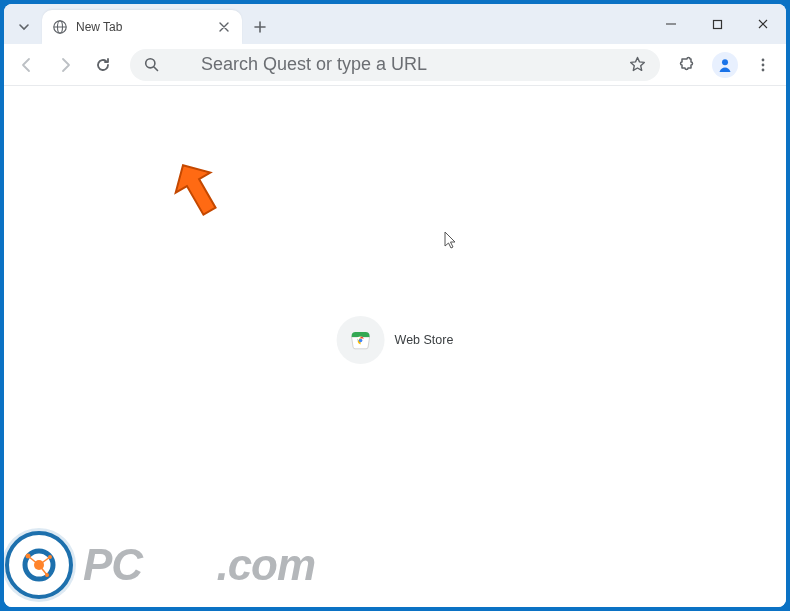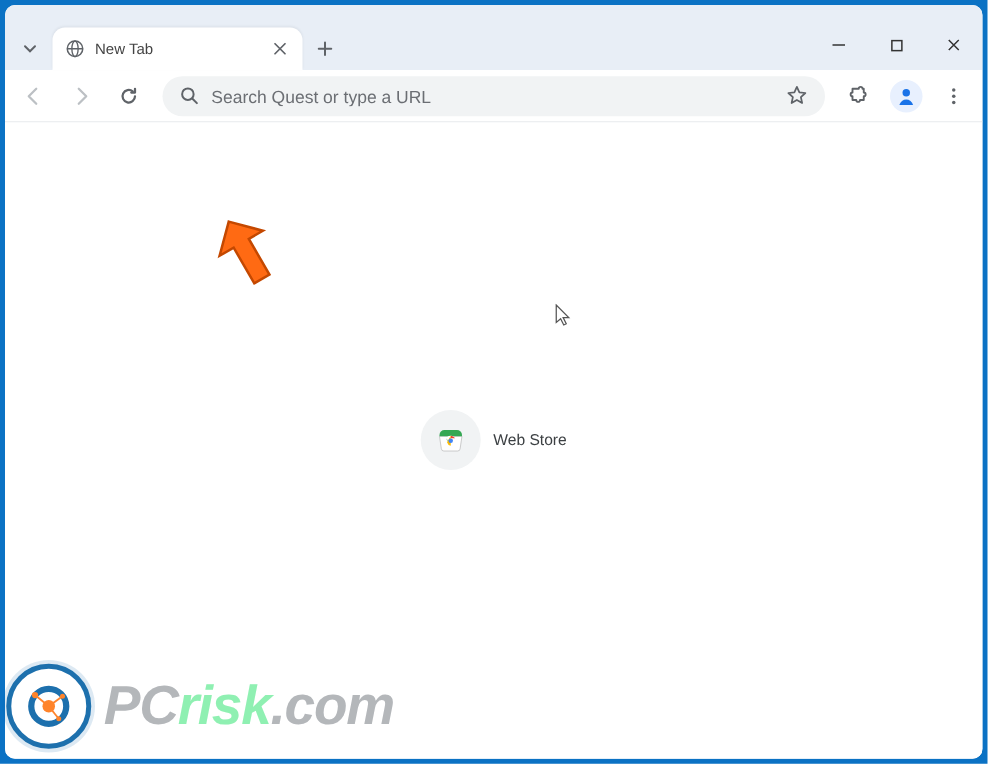--- a/index.html
+++ b/index.html
@@ -1,57 +1,57 @@
 <!DOCTYPE html>
 <html><head>
 <meta charset="utf-8">
 <style>
 * { margin: 0; padding: 0; box-sizing: border-box; font-family: 'Segoe UI', Arial, sans-serif; }
 body { width: 790px; height: 611px; background: #0b72c4; position: relative; overflow: hidden; }
 .frame { position: absolute; inset: 4px; background: #0b72c4; border-radius: 6px; }
 .window { position: absolute; inset: 0; background: #fff; border-radius: 8px; overflow: hidden; display: flex; flex-direction: column; }
 
 
-.titlebar { height: 52px; background: #e8eef6; display: flex; align-items: flex-end; padding-left: 6px; position: relative; }
+.titlebar { height: 40px; background: #e8eef6; display: flex; align-items: flex-end; padding-left: 6px; position: relative; }
 .dropdown-btn { width: 28px; height: 30px; display:flex; align-items:center; justify-content:center; cursor:pointer; margin-bottom:2px; margin-right:4px; }
 .tab { background: #fff; border-top-left-radius: 10px; border-top-right-radius: 10px; height: 34px; min-width: 200px; display: flex; align-items: center; padding: 0 10px; gap: 8px; position: relative; box-shadow: 0 -1px 2px rgba(0,0,0,.05);}
 .tab .globe { width:16px; height:16px; display:flex; align-items:center; justify-content:center; }
 .tab .label { font-size: 12px; color: #444; flex:1; }
 .tab .close { width:16px; height:16px; display:flex; align-items:center; justify-content:center; color:#555; cursor:pointer; font-size:14px; }
 .newtab-btn { width:28px; height:28px; display:flex; align-items:center; justify-content:center; color:#555; cursor:pointer; margin-left:4px; margin-bottom:3px;}
 .win-controls { margin-left:auto; display:flex; height:40px; }
 .win-btn { width:46px; display:flex; align-items:center; justify-content:center; cursor:pointer; color:#333; }
 
 
 .toolbar { height: 42px; background:#fff; border-bottom:1px solid #e8eaed; display:flex; align-items:center; padding:0 6px; gap:4px; }
 .nav-btn { width:34px; height:34px; border-radius:50%; display:flex; align-items:center; justify-content:center; color:#5f6368; cursor:pointer; }
 .nav-btn.disabled { color:#bcc0c4; cursor:default; }
 .omnibox { flex:1; height:32px; background:#f1f3f4; border-radius:16px; display:flex; align-items:center; padding:0 14px; gap:10px; margin:0 6px; }
-.omnibox input { border:none; background:transparent; outline:none; flex:1; font-size:14px; color:#5f6368; }
+.omnibox input { border:none; background:transparent; outline:none; flex:1; font-size:18px; color:#5f6368;margin-left:32px; }
 .omnibox input::placeholder { color:#6b6e73; }
 .icon-btn { width:34px; height:34px; border-radius:50%; display:flex; align-items:center; justify-content:center; color:#5f6368; cursor:pointer; }
 .avatar { width:26px; height:26px; border-radius:50%; background:#e8f0fe; display:flex; align-items:center; justify-content:center; }
 
 
 .content { flex:1; background:#fff; position:relative; }
 .shortcut { position:absolute; top:230px; left:50%; transform:translateX(-50%); display:flex; flex-direction:row; align-items:center; gap:10px; cursor:pointer; }
 .shortcut .circle { width:48px; height:48px; border-radius:50%; background:#f1f3f4; display:flex; align-items:center; justify-content:center; }
 .shortcut .label { font-size:12.5px; color:#3c4043; }
 
 
 .arrow { position:absolute; left:160px; top:72px; }
 
 
 .cursor { position:absolute; left:440px; top:145px; }
 
 
 .watermark { position:absolute; left:5px; bottom:12px; display:flex; align-items:center; gap:10px; opacity:.92; font-style:italic; }
 .watermark .badge { width:68px; height:68px; border-radius:50%; border:4px solid #0a64a7; background:#fff; display:flex; align-items:center; justify-content:center; position:relative; box-shadow:0 0 0 3px rgba(10,100,167,.15); }
 .watermark .txt { font-size:44px; font-weight:700; color:#aeb1b5; letter-spacing:-1px; }
-.watermark .txt .accent { color:#86efac; }
+.watermark .txt .accent { color:#ffffff; }
 
 svg { display:block; }
 </style>
 </head>
 <body>
 
 <div class="frame">
 <div class="window">
 
   <div class="titlebar">

